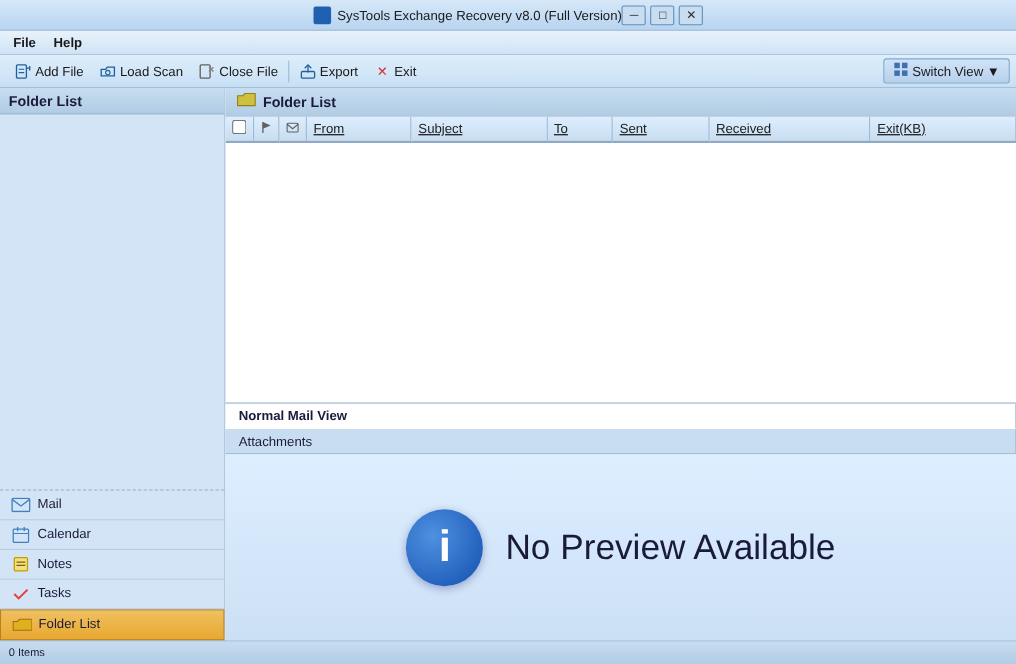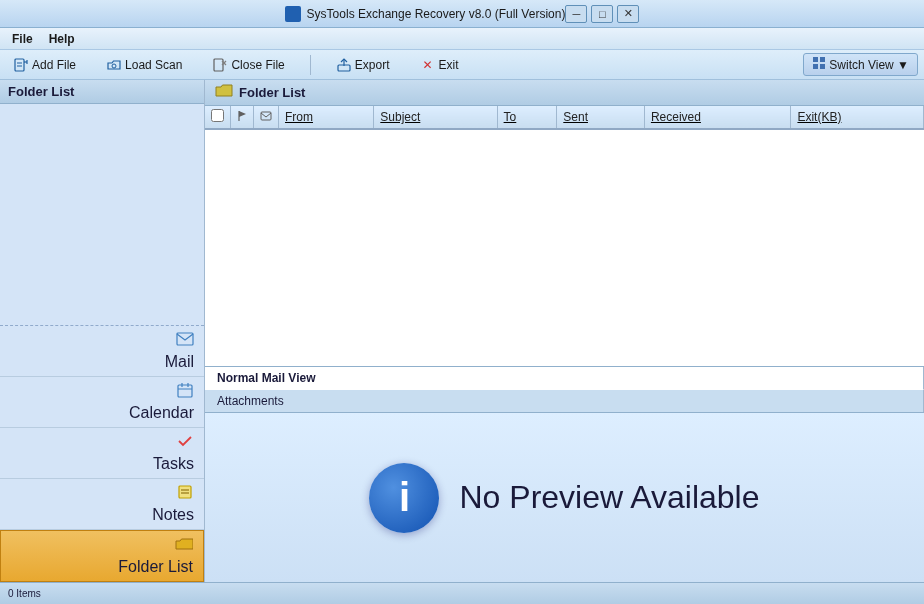--- a/index.html
+++ b/index.html
@@ -63,21 +63,21 @@
     }
 
     
     .toolbar {
       background: linear-gradient(to bottom, #deeefa, #c8e0f4);
       height: 30px;
       display: flex;
       align-items: center;
       padding: 0 6px;
       border-bottom: 1px solid #a0c0dc;
-      gap: 16px;
+      gap: 0;
     }
     .toolbar-btn {
       display: flex;
       align-items: center;
       gap: 3px;
       padding: 2px 6px;
       cursor: pointer;
       color: #1a1a1a;
       font-size: 12px;
       border-radius: 2px;
@@ -128,28 +128,27 @@
       flex: 1;
       overflow: auto;
     }
 
     
     .nav-items {
       border-top: 1px dashed #90aacc;
     }
     .nav-item {
       display: flex;
-      align-items: flex-end;
+      align-items: flex-start;
       gap: 6px;
       padding: 5px 10px;
       cursor: pointer;
       color: #1a1a3a;
-      font-size: 16px;
+      font-size: 12px;
       border-bottom: 1px solid #b8cce0;
-      flex-direction: column;
     }
     .nav-item.active {
       background: linear-gradient(to bottom, #f0c060, #e8a830);
       border: 1px solid #c08010;
     }
     .nav-icon {
       width: 18px; height: 16px;
       display: flex; align-items: center; justify-content: center;
       font-size: 13px;
     }
@@ -370,34 +369,34 @@
               <line x1="1" y1="7" x2="15" y2="7" stroke="#4080c0" stroke-width="1"></line>
               <line x1="5" y1="1" x2="5" y2="5" stroke="#4080c0" stroke-width="1.2"></line>
               <line x1="11" y1="1" x2="11" y2="5" stroke="#4080c0" stroke-width="1.2"></line>
             </svg>
         </span>
         <span>Calendar</span>
       </div>
       <div class="nav-item">
         <span class="nav-icon">
           <svg width="16" height="16" viewBox="0 0 16 16">
-              <polyline points="2,8 6,12 14,4" fill="none" stroke="#e04040" stroke-width="1.8"></polyline>
-            </svg>
-        </span>
-        <span>Tasks</span>
-      </div>
-      <div class="nav-item">
-        <span class="nav-icon">
-          <svg width="16" height="16" viewBox="0 0 16 16">
               <rect x="2" y="2" width="12" height="12" rx="1" fill="#f0e080" stroke="#c0a000" stroke-width="1.2"></rect>
               <line x1="4" y1="6" x2="12" y2="6" stroke="#806000" stroke-width="1"></line>
               <line x1="4" y1="9" x2="12" y2="9" stroke="#806000" stroke-width="1"></line>
             </svg>
         </span>
         <span>Notes</span>
+      </div>
+      <div class="nav-item">
+        <span class="nav-icon">
+          <svg width="16" height="16" viewBox="0 0 16 16">
+              <polyline points="2,8 6,12 14,4" fill="none" stroke="#e04040" stroke-width="1.8"></polyline>
+            </svg>
+        </span>
+        <span>Tasks</span>
       </div>
       <div class="nav-item active">
         <span class="nav-icon">
           <svg width="18" height="14" viewBox="0 0 18 14">
               <path d="M1 4h4l1.5-2h11.5v10H1z" fill="#e0b020" stroke="#a07010" stroke-width="1"></path>
             </svg>
         </span>
         <span>Folder List</span>
       </div>
     </div>

